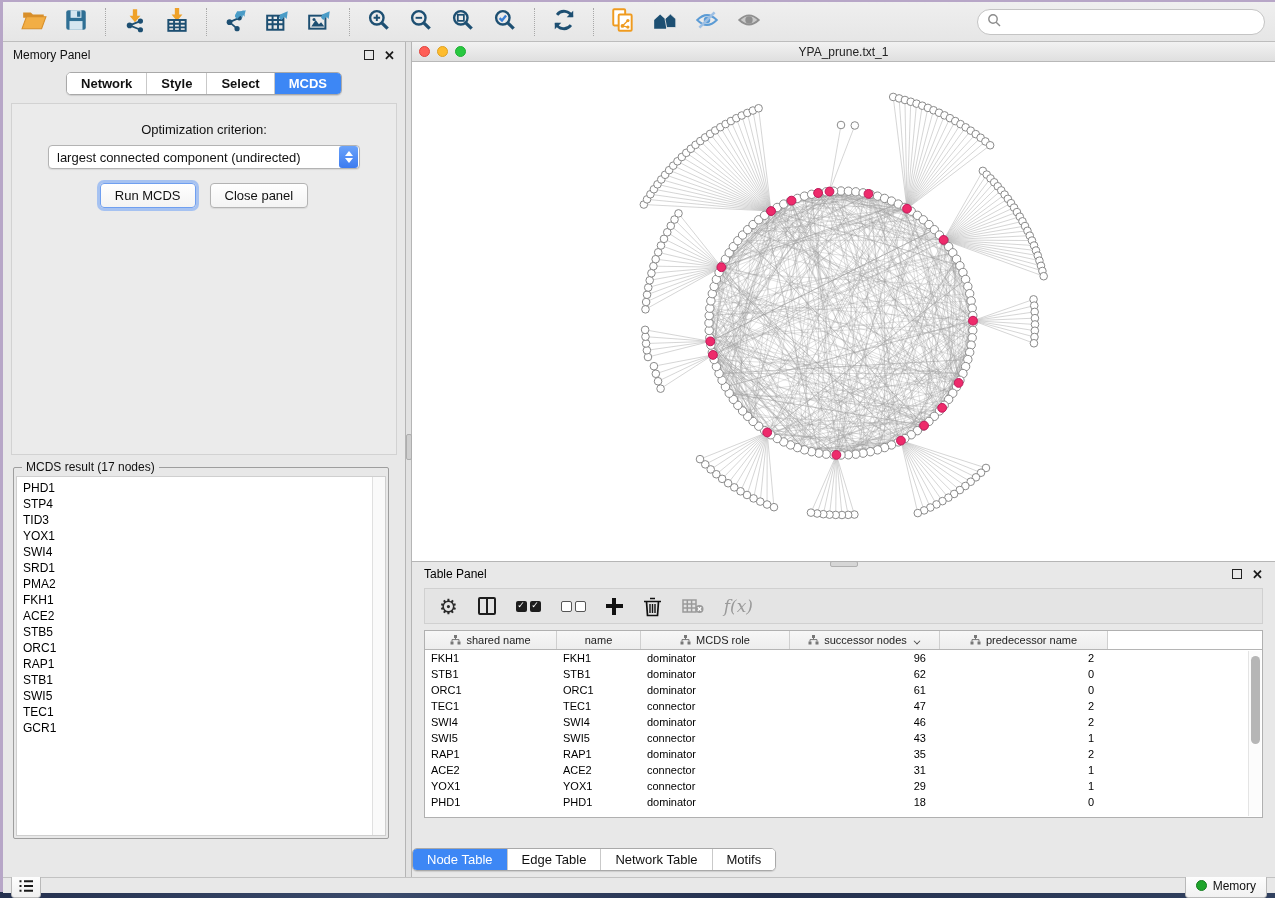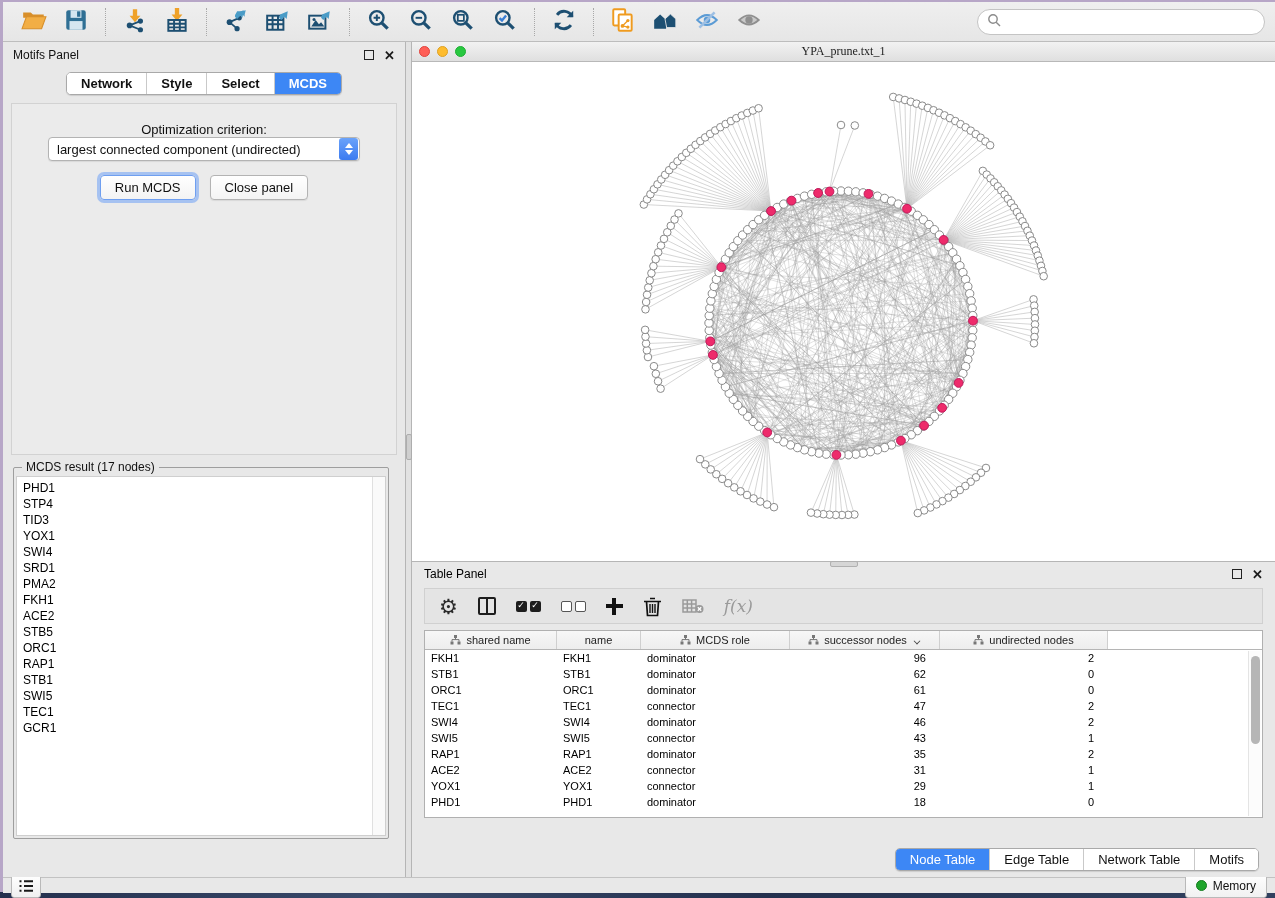--- a/index.html
+++ b/index.html
@@ -37,21 +37,21 @@
   .close-ico { font-size:13px; font-weight:bold; color:#1a1a1a; line-height:1; }
   .cp-tabs { display:flex; justify-content:center; padding:4px 0 6px;font-weight:bold; }
   .seg { display:flex; border:1px solid #a9a9a9; border-radius:5px; overflow:hidden; background:#fff;
     box-shadow:0 1px 1px rgba(0,0,0,.12); }
   .seg-tab { font-size:13px; color:#111; padding:3px 14px; border-left:1px solid #c9c9c9; background:#fff; }
   .seg-tab:first-child { border-left:none; }
   .seg-tab.sel { background:#3d87f5; color:#fff; }
   .cp-content { margin:2px 8px 0; border:1px solid #d2d2d2; height:352px; background:#ebebeb;
     display:flex; flex-direction:column; align-items:center; }
   .crit-label { margin-top:18px; font-size:13px; color:#111; }
-  .select-row { margin-top:0; display:flex; align-items:flex-start; }
+  .select-row { margin-top:8px; display:flex; align-items:flex-start; }
   .select-box { width:312px; height:24px; background:#fff; border:1px solid #b3b3b3; border-radius:4px;
     display:flex; align-items:center; box-shadow:0 1px 1px rgba(0,0,0,.08); }
   .select-text { flex:1; font-size:13px; padding:0 8px; color:#111; white-space:nowrap; }
   .select-stepper { width:19px; height:22px; margin-right:1px; border-radius:3px;
     background:linear-gradient(#6ba3fa,#3c7bf0); display:flex; flex-direction:column; align-items:center; justify-content:center; gap:2px; }
   .stp-up { width:0; height:0; border-left:4px solid transparent; border-right:4px solid transparent; border-bottom:5px solid #fff; }
   .stp-dn { width:0; height:0; border-left:4px solid transparent; border-right:4px solid transparent; border-top:5px solid #fff; }
   .btn-row { margin-top:14px; display:flex; gap:14px; }
   .pbtn { font-size:13px; color:#111; background:linear-gradient(#ffffff,#f3f3f3); border:1px solid #b3b3b3;
     border-radius:4px; padding:4px 14px; box-shadow:0 1px 1px rgba(0,0,0,.08); }
@@ -65,21 +65,21 @@
   .mcds-scroll { width:13px; background:#fafafa; border-left:1px solid #e0e0e0; }
 
   
   .network-panel { height:519px; flex:none; display:flex; flex-direction:column; border-left:1px solid #b5b5b5; }
   .net-titlebar { height:20px; background:linear-gradient(#f2f2f2,#dfdfdf); border-bottom:1px solid #b8b8b8;
     display:flex; align-items:center; padding:0 7px; position:relative; }
   .tl { width:11px; height:11px; border-radius:50%; margin-right:7px; }
   .tl.red{ background:#ff5f57; border:1px solid #e0443e;}
   .tl.yellow{ background:#febc2e; border:1px solid #dea123;}
   .tl.green{ background:#28c840; border:1px solid #1faf34;}
-  .net-title { position:absolute; left:0; right:0; text-align:center; font-size:12px; color:#222;font-family:Liberation Serif, serif; }
+  .net-title { position:absolute; left:0; right:0; text-align:center; font-size:12px; color:#222; }
   .net-canvas { flex:1; background:#fff; position:relative; overflow:hidden; }
 
   
   .table-panel { flex:1; background:#e8e8e8; border-top:1px solid #b5b5b5; border-left:1px solid #b5b5b5;
     position:relative; display:flex; flex-direction:column; }
   .tp-grip { position:absolute; top:-1px; left:50%; margin-left:-14px; width:28px; height:6px;
     background:#d6d6d6; border:1px solid #b0b0b0; border-radius:2px; }
   .tp-header { height:24px; display:flex; align-items:center; padding:0 12px; }
   .tp-title { font-size:12px; color:#000000; }
   .tp-toolbar { margin:2px 12px 0; height:36px; border:1px solid #d0d0d0; background:#e4e4e4;
@@ -105,21 +105,21 @@
   .th-fill { flex:1; background:#fff; border-right:none; }
   .sortchev { width:7px; height:5px; position:relative; margin-left:2px;}
   .sortchev:before { content:""; position:absolute; left:0; top:0; width:5px; height:5px;
     border-right:1.5px solid #444; border-bottom:1.5px solid #444; transform:rotate(45deg) scale(.8); }
   .trow { display:flex; height:16px; align-items:center; }
   .td { font-size:11px; color:#000; flex:none; overflow:hidden; white-space:nowrap; }
   .td.l { padding-left:6px; text-align:left; }
   .td.r { padding-right:14px; text-align:right; }
   .vscroll { position:absolute; top:20px; right:1px; width:13px; bottom:1px; background:#fcfcfc; border-left:1px solid #e4e4e4; }
   .vthumb { position:absolute; top:5px; left:1.5px; width:9px; height:88px; background:#b6b6b6; border-radius:5px; }
-  .tp-tabs { position:absolute; bottom:6px; left:0; right:16px; display:flex; justify-content:flex-end; }
+  .tp-tabs { position:absolute; bottom:6px; left:0; right:16px; display:flex; justify-content:flex-start; }
 
   
   .statusbar { height:16px; flex:none; border-top:1px solid #c2c2c2; background:#e8e8e8;
     display:flex; align-items:center; padding:0 8px; }
   .sq-btn { width:30px; height:24px; background:linear-gradient(#fff,#f0f0f0); border:1px solid #b9b9b9;
     border-radius:3px; display:flex; align-items:center; justify-content:center; }
   .mem-btn { margin-left:auto; height:25px; background:linear-gradient(#fff,#f1f1f1); border:1px solid #b9b9b9;
     border-radius:3px; display:flex; align-items:center; gap:6px; padding:0 10px; font-size:12px; color:#111; }
   .mem-dot { width:11px; height:11px; border-radius:50%; background:#1fa52c; border:1px solid #157d20; }
   .hdr-tree { flex:none; }
@@ -265,21 +265,21 @@
             <path stroke="#8b8b8b" stroke-width="1.4" d="M9.2 9.2 13 13"></path>
           </svg></span>
       <input placeholder="" style="">
     </div>
   </div>
 
   <div class="workspace">
 
     <div class="control-panel">
       <div class="cp-header">
-        <span class="cp-title">Motifs Panel</span>
+        <span class="cp-title">Memory Panel</span>
         <span class="win-icos">
           <span class="float-ico"></span>
           <span class="close-ico">✕</span>
         </span>
       </div>
       <div class="cp-tabs">
         <div class="seg" id="cp-tabs">
             <div class="seg-tab">Network</div>
             <div class="seg-tab">Style</div>
             <div class="seg-tab">Select</div>
@@ -1333,21 +1333,21 @@
                 <span>successor nodes</span>
                 <span class="sortchev"></span>
               </div>
               <div class="th" style="width: 168px;">
                 <svg class="hdr-tree" width="11" height="10" viewBox="0 0 11 10">
                   <rect x="4" y="0" width="3" height="3" fill="#777"></rect>
                   <rect x="0.5" y="6.5" width="3" height="3" fill="#777"></rect>
                   <rect x="7.5" y="6.5" width="3" height="3" fill="#777"></rect>
                   <path d="M5.5 3v1.6M2 6.5V4.6h7v1.9" stroke="#777" fill="none" stroke-width="1"></path>
                 </svg>
-                <span>undirected nodes</span>
+                <span>predecessor name</span>
               </div>
               <div class="th th-fill"></div>
             </div>
           <div id="tbody">
               <div class="trow">
                 <div class="td l" style="width: 132px;">FKH1</div>
                 <div class="td l" style="width: 84px;">FKH1</div>
                 <div class="td l" style="width: 149px;">dominator</div>
                 <div class="td r" style="width: 150px;">96</div>
                 <div class="td r" style="width: 168px;">2</div>

